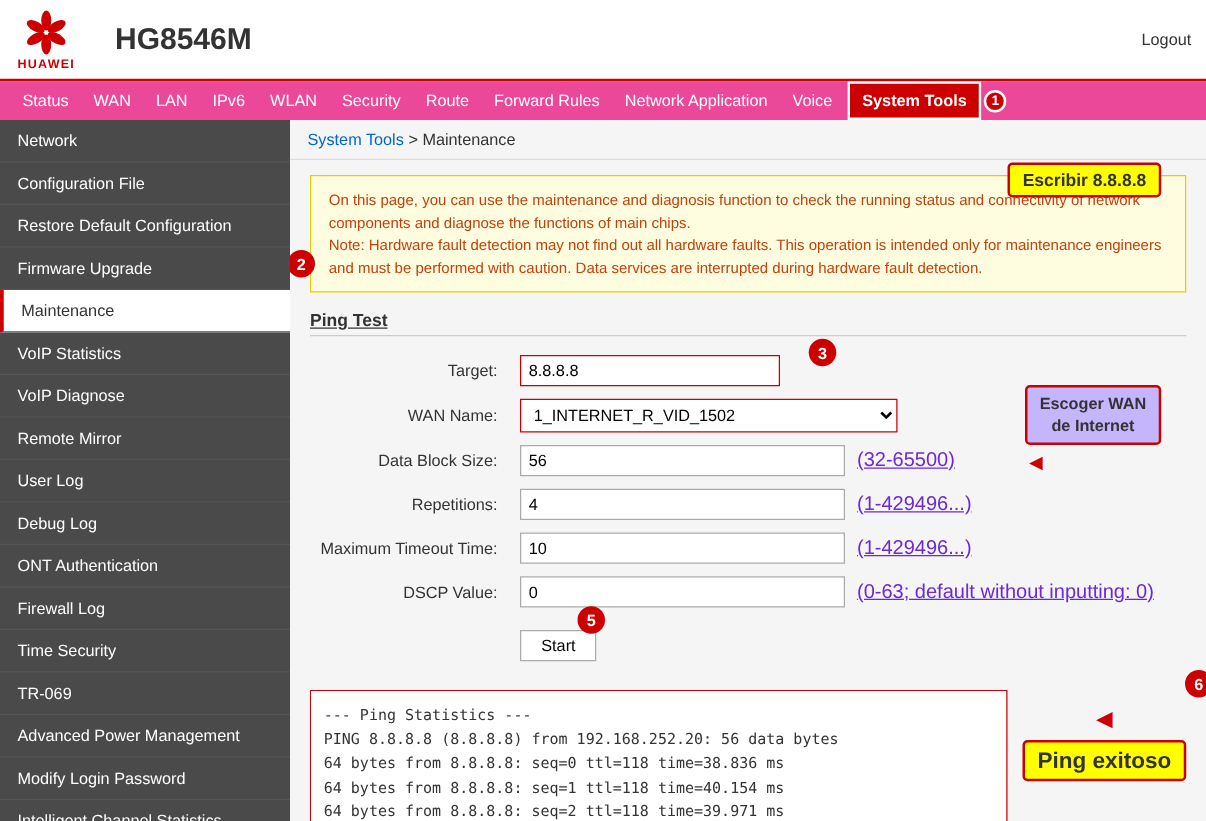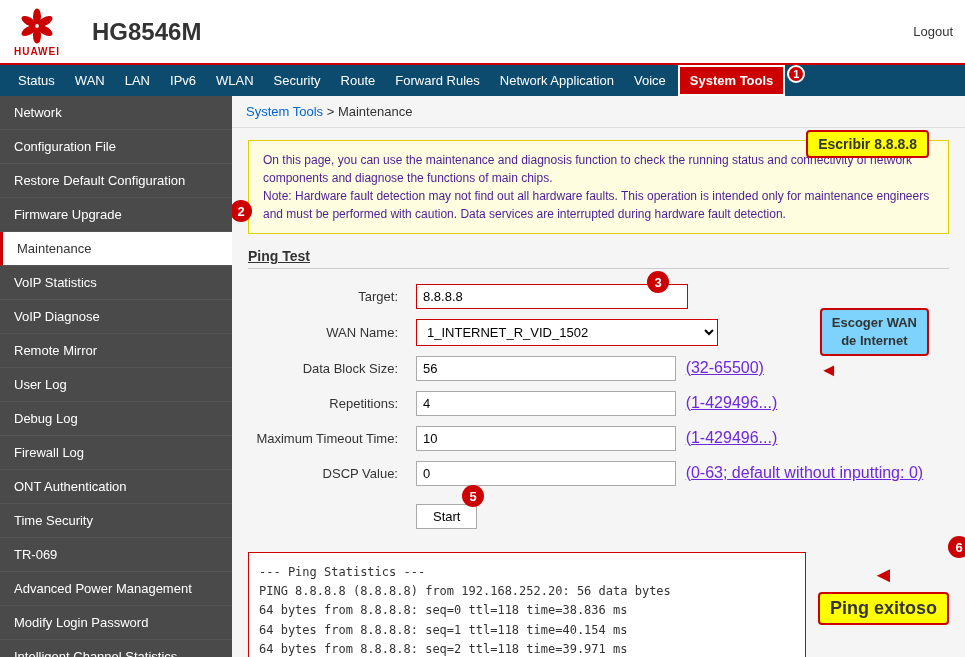--- a/index.html
+++ b/index.html
@@ -7,51 +7,51 @@
 
     
     .header { background: white; display: flex; align-items: center; padding: 6px 12px; border-bottom: 2px solid #cc0000; }
     .logo-area { display: flex; flex-direction: column; align-items: center; margin-right: 20px; }
     .logo-svg { width: 50px; height: 40px; }
     .logo-text { font-size: 10px; color: #cc0000; font-weight: bold; letter-spacing: 1px; }
     .product-name { font-size: 24px; font-weight: bold; color: #333; flex: 1; padding-left: 10px; }
     .logout-btn { color: #333; text-decoration: none; font-size: 13px; cursor: pointer; }
 
     
-    .navbar { background: #0c4a6e; display: flex; align-items: flex-start; padding: 0 8px; }
+    .navbar { background: #ec4899; display: flex; align-items: center; padding: 0 8px; }
     .navbar a { color: white; text-decoration: none; padding: 8px 10px; font-size: 13px; display: block; white-space: nowrap; }
     .nav-badge { background: #cc0000; color: white; border: 2px solid white; border-radius: 50%; width: 18px; height: 18px; display: flex; align-items: center; justify-content: center; font-size: 11px; font-weight: bold; margin-left: 2px; }
     .navbar .system-tools-btn { background: #cc0000; color: white; padding: 6px 10px; border: 2px solid white; font-size: 13px; font-weight: bold; cursor: pointer; text-decoration: none; display: flex; align-items: center; gap: 4px; }
 
     
     .layout { display: flex; height: calc(657px - 90px); }
 
     
     .sidebar { width: 232px; background: #4a4a4a; flex-shrink: 0; overflow-y: auto; }
     .sidebar-item { padding: 9px 14px; color: white; cursor: pointer; border-bottom: 1px solid #555; font-size: 13px; }
     .sidebar-item.active { background: white; color: #333; border-left: 3px solid #cc0000; }
 
     
     .main-content { flex: 1; background: #f5f5f5; overflow-y: auto; padding: 0; }
     .breadcrumb { padding: 8px 14px; font-size: 13px; color: #333; background: #f5f5f5; border-bottom: 1px solid #ddd; }
     .breadcrumb a { color: #0066cc; text-decoration: none; }
 
     .content-area { padding: 12px 16px; }
 
     
-    .info-box { background: #fffde0; border: 1px solid #e0d000; padding: 10px 14px; margin-bottom: 14px; font-size: 12px; color: #4c1d95; line-height: 1.5; }
+    .info-box { background: #fffde0; border: 1px solid #e0d000; padding: 10px 14px; margin-bottom: 14px; font-size: 12px; color: #c2410c; line-height: 1.5; }
 
     
     .section-title { font-weight: bold; font-size: 14px; color: #333; margin-bottom: 10px; border-bottom: 1px solid #ccc; padding-bottom: 4px; text-decoration: underline; }
 
     
     .form-table { width: 100%; border-collapse: collapse; }
     .form-table tr td { padding: 5px 8px; vertical-align: middle; }
     .form-table tr td:first-child { width: 160px; color: #333; text-align: right; padding-right: 10px; }
-    .form-input { width: 272px; padding: 4px 6px; border: 1px solid #cc0000; outline: none; font-size: 13px; }
+    .form-input { width: 208px; padding: 4px 6px; border: 1px solid #cc0000; outline: none; font-size: 13px; }
     .form-input-normal { width: 260px; padding: 4px 6px; border: 1px solid #aaa; outline: none; font-size: 13px; }
     .form-select { width: 302px; padding: 4px 6px; border: 1px solid #cc0000; outline: none; font-size: 13px; background: white; }
     .hint-text { color: #6d28d9; font-size: 16px; margin-left: 6px; text-decoration: underline; }
 
     
     .btn-start { background: white; border: 1px solid #aaa; padding: 4px 16px; cursor: pointer; font-size: 13px; margin-top: 8px; }
 
     
     .ping-output { border: 1px solid #cc0000; background: white; padding: 10px; font-size: 12px; font-family: monospace; color: #333; min-height: 120px; margin-top: 10px; line-height: 1.6; white-space: pre-wrap; }
   </style>
@@ -98,22 +98,22 @@
     <div class="sidebar-item">Network</div>
     <div class="sidebar-item">Configuration File</div>
     <div class="sidebar-item">Restore Default Configuration</div>
     <div class="sidebar-item">Firmware Upgrade</div>
     <div class="sidebar-item active">Maintenance</div>
     <div class="sidebar-item">VoIP Statistics</div>
     <div class="sidebar-item">VoIP Diagnose</div>
     <div class="sidebar-item">Remote Mirror</div>
     <div class="sidebar-item">User Log</div>
     <div class="sidebar-item">Debug Log</div>
+    <div class="sidebar-item">ONT Authentication</div>
     <div class="sidebar-item">Firewall Log</div>
-    <div class="sidebar-item">ONT Authentication</div>
     <div class="sidebar-item">Time Security</div>
     <div class="sidebar-item">TR-069</div>
     <div class="sidebar-item">Advanced Power Management</div>
     <div class="sidebar-item">Modify Login Password</div>
     <div class="sidebar-item">Intelligent Channel Statistics</div>
 
   </div>
 
   <div class="main-content">
     <div class="breadcrumb">
@@ -135,21 +135,21 @@
           <div style="background:#ffff00; border:2px solid #cc0000; padding:4px 10px; font-size:14px; font-weight:bold; color:#333; border-radius:4px; white-space:nowrap;">Escribir 8.8.8.8</div>
         </div>
 
         <div style="position:absolute; top:60px; left:-18px; background:#cc0000; color:white; border-radius:50%; width:22px; height:22px; display:flex; align-items:center; justify-content:center; font-weight:bold; font-size:13px; z-index:10;">2</div>
       </div>
 
       <div style="position:relative;">
         <div class="section-title">Ping Test</div>
 
         <div style="position:absolute; right:20px; top:60px; z-index:10;">
-          <div style="background:#7dd3fc; border:2px solid #cc0000; padding:4px 10px; font-size:13px; font-weight:bold; color:#333; border-radius:4px; text-align:center; white-space:nowrap; line-height:1.4;">
+          <div style="background:#c4b5fd; border:2px solid #cc0000; padding:4px 10px; font-size:13px; font-weight:bold; color:#333; border-radius:4px; text-align:center; white-space:nowrap; line-height:1.4;">
             <span>Escoger WAN<br>de Internet</span>
           </div>
 
           <div style="margin-top:4px; text-align:left; color:#cc0000; font-size:18px;">◄</div>
         </div>
 
         <table class="form-table">
           <tbody>
               <tr>
             <td>Target:</td>

